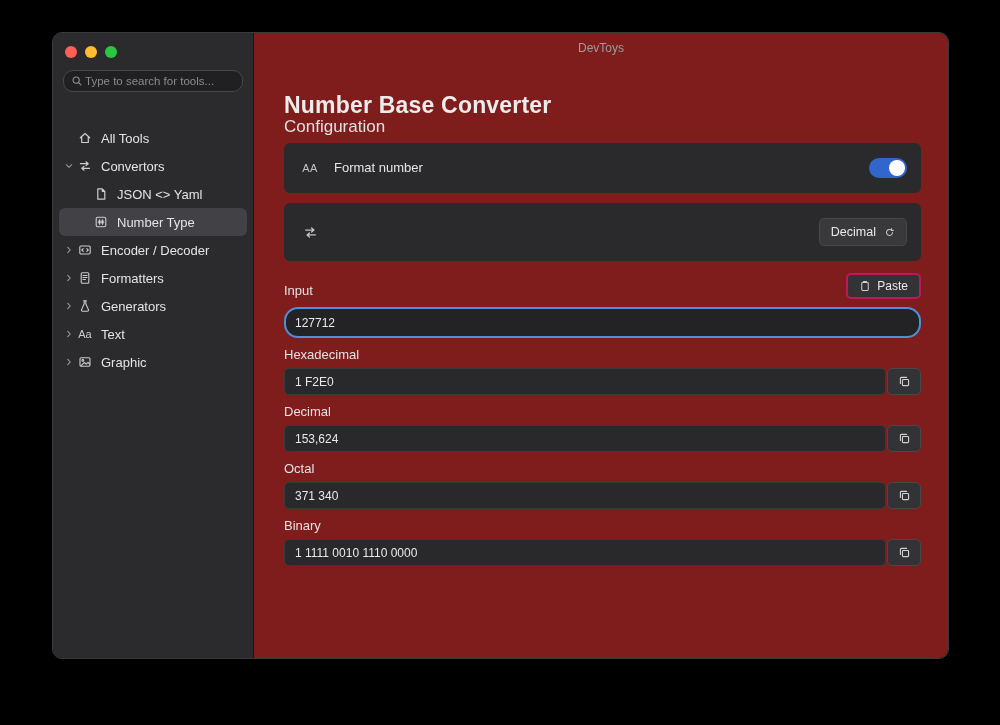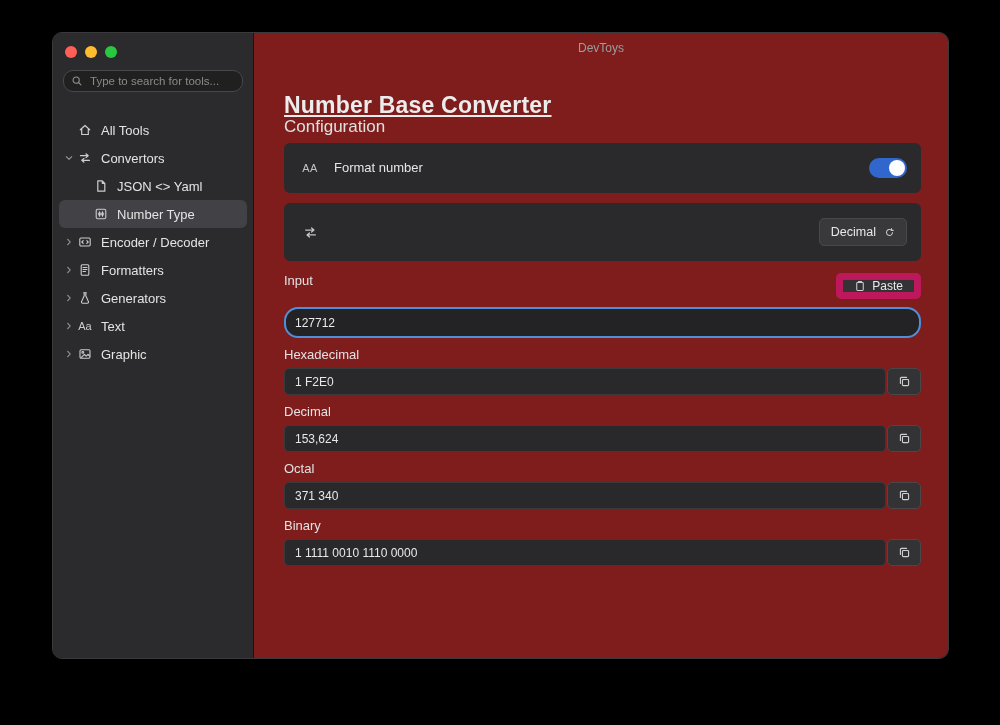--- a/index.html
+++ b/index.html
@@ -25,22 +25,22 @@
   .sidebar{
     width:201px;flex:none;background:#2b2b2d;border-right:1px solid #161617;
     display:flex;flex-direction:column;
   }
   .traffic{display:flex;gap:8px;padding:13px 0 0 12px;}
   .light{width:12px;height:12px;border-radius:50%;}
   .light.red{background:var(--traffic-red);}
   .light.yellow{background:var(--traffic-yellow);}
   .light.green{background:var(--traffic-green);}
   .search{
-    margin:12px 10px 0;height:22px;background:#202021;border:1px solid #48484a;
-    border-radius:10px;display:flex;align-items:center;gap:5px;padding:0 7px;
+    margin:12px 10px 8px;height:22px;background:#202021;border:1px solid #48484a;
+    border-radius:10px;display:flex;align-items:center;padding:0 7px;
   }
   .search svg{flex:none;}
   .search input{
     background:transparent;border:none;outline:none;color:#a0a0a0;
     font-size:11.5px;width:100%;font-family:inherit;
   }
   .search input::placeholder{color:#8a8a8a;}
   .nav{margin-top:24px;padding:0 6px;display:flex;flex-direction:column;}
   .nav-row{
     height:28px;display:flex;align-items:center;border-radius:6px;
@@ -50,45 +50,45 @@
   .nav-row .nicon{width:16px;margin:0 8px 0 0;display:flex;justify-content:center;align-items:center;color:#cdcdd0;flex:none;}
   .nav-row.child{padding-left:34px;}
   .nav-row.selected{background:#414146;}
   .aa-icon{font-size:11px;color:#cdcdd0;}
   
   .main{flex:1;background:#7f1d1d;padding:0 27px 0 30px;display:flex;flex-direction:column;}
   .titlebar{
     height:30px;margin:0 -27px 0 -30px;display:flex;align-items:center;
     justify-content:center;color:#9c9c9c;font-size:12px;flex:none;
   }
-  h1{margin:28px 0 0;font-size:23px;font-weight:600;color:#ececec;letter-spacing:.2px;line-height:28px;text-decoration:underline;}
+  h1{margin:28px 0 0;font-size:23px;font-weight:600;color:#ececec;letter-spacing:.2px;line-height:28px;}
   .section-label{font-size:17px;color:#e0e0e0;line-height:16px;}
   .card{
     background:#2a2a2c;border-radius:6px;margin-top:8px;display:flex;
     align-items:center;padding:0 14px;
   }
   .card.format{height:50px;margin-top:8px;}
   .card.inputtype{height:58px;margin-top:10px;}
   .cicon{width:24px;margin-right:12px;display:flex;justify-content:center;align-items:center;color:#c4c4c6;flex:none;}
   .cicon.aa-text{font-size:11px;letter-spacing:.5px;color:#c4c4c6;}
   .card-title{font-size:13px;color:#e6e6e6;line-height:16px;}
   .card-sub{font-size:11px;color:#9a9a9a;margin-top:3px;line-height:13px;}
   .spacer{flex:1;}
   .toggle{width:38px;height:20px;border-radius:10px;background:var(--toggle-on);position:relative;flex:none;cursor:pointer;}
   .toggle .knob{position:absolute;right:2px;top:2px;width:16px;height:16px;border-radius:50%;background:#fff;}
   .select-btn{
     height:28px;background:#39393c;border:1px solid #48484b;border-radius:5px;
     display:flex;align-items:center;gap:8px;padding:0 11px;color:#e8e8e8;
     font-size:12.5px;cursor:pointer;flex:none;
   }
   .select-btn svg{color:#c8c8ca;}
-  .input-head{display:flex;align-items:flex-start;justify-content:space-between;margin-top:12px;height:26px;}
+  .input-head{display:flex;align-items:flex-end;justify-content:space-between;margin-top:12px;height:26px;}
   .field-label{font-size:13px;color:#e2e2e2;line-height:16px;}
   .paste-btn{
-    height:26px;background:#333336;border:7px solid #be185d;border-radius:5px;
+    height:26px;background:#333336;border:2px solid #be185d;border-radius:5px;
     display:flex;align-items:center;gap:6px;padding:0 11px;color:#e8e8e8;
     font-size:12px;cursor:pointer;
   }
   .paste-btn svg,.copy-btn svg{color:#d0d0d2;}
   input.text-field{
     margin-top:8px;height:31px;width:100%;background:#232325;
     border:2px solid var(--accent);border-radius:14px;color:#ebebeb;
     font-size:12px;padding:0 9px;outline:none;font-family:inherit;
   }
   .out-label{margin-top:9px;font-size:13px;color:#e2e2e2;line-height:15px;}

